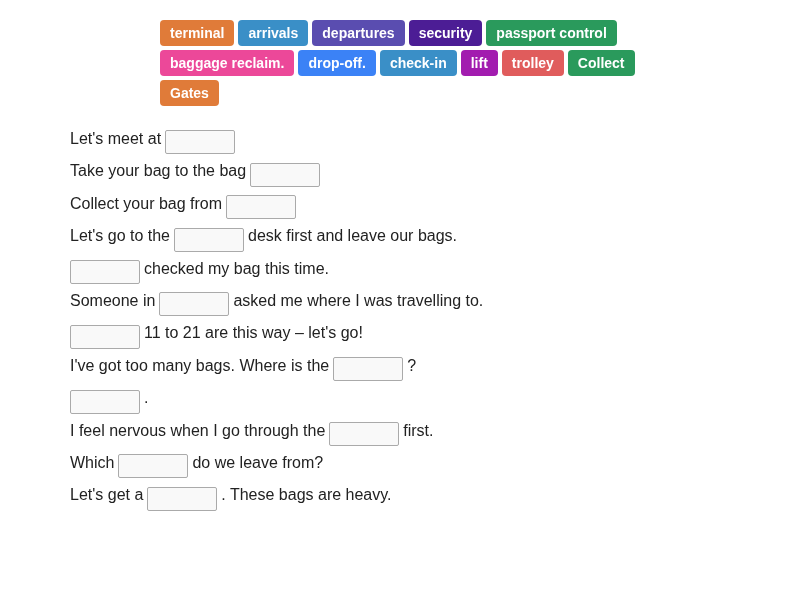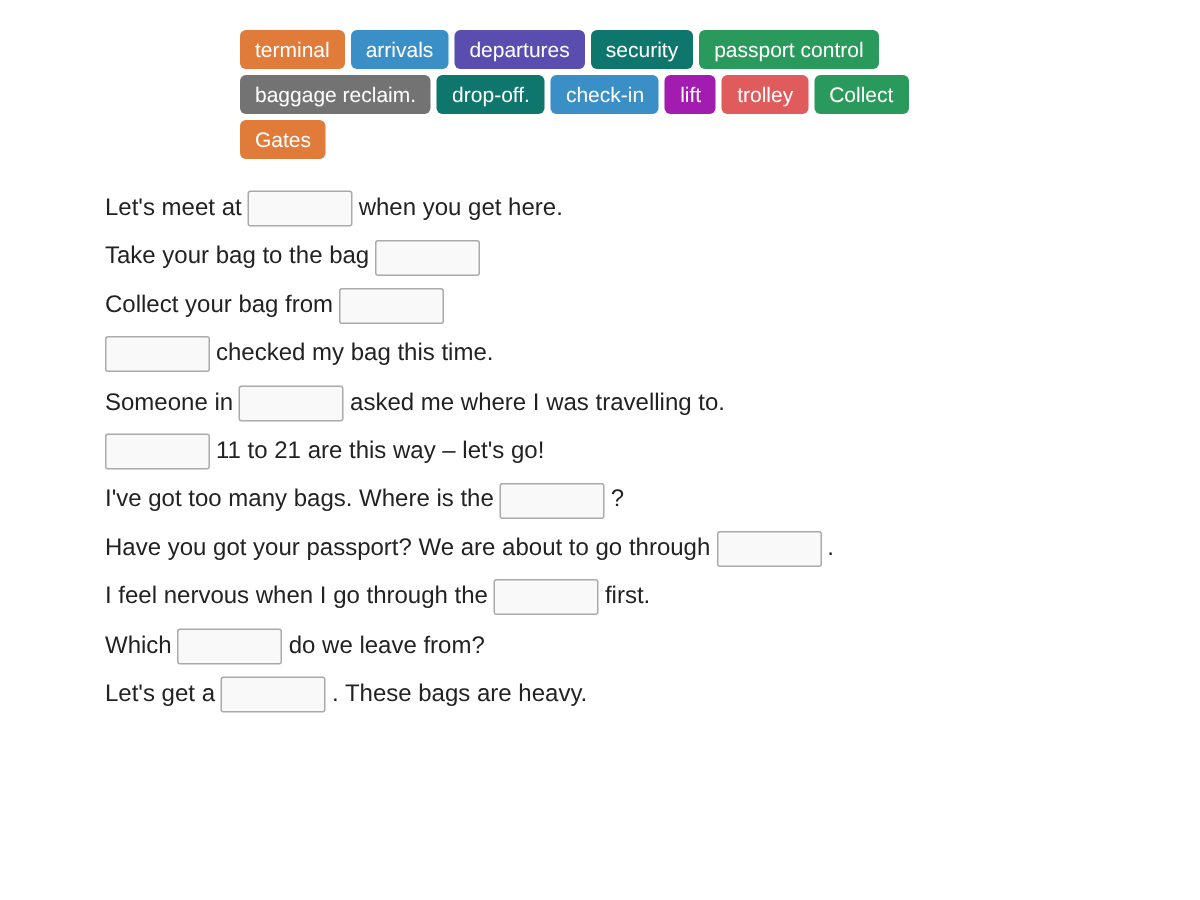--- a/index.html
+++ b/index.html
@@ -27,35 +27,35 @@
       max-width: 480px;
       margin-left: auto;
       margin-right: auto;
     }
 
     .word-chip {
       padding: 5px 10px;
       border-radius: 4px;
       color: #fff;
       font-size: 14px;
-      font-weight: normal;
+      font-weight: bold;
       cursor: pointer;
       user-select: none;
     }
 
     
     .sentences {
       line-height: 1.9;
       font-size: 16px;
     }
 
     .sentence-line {
       margin-bottom: 2px;
       display: flex;
-      align-items: center;
+      align-items: flex-end;
       flex-wrap: wrap;
       gap: 4px;
     }
 
     .blank {
       display: inline-block;
       width: 70px;
       height: 24px;
       border: 1.5px solid #aaa;
       background: #f9f9f9;
@@ -65,65 +65,68 @@
   </style>
 </head>
 <body>
 
 <div class="container">
 
   <div class="word-bank" id="word-bank-container">
       <span class="word-chip" style="background-color: rgb(224, 123, 57);">terminal</span>
       <span class="word-chip" style="background-color: rgb(58, 143, 199);">arrivals</span>
       <span class="word-chip" style="background-color: rgb(90, 77, 176);">departures</span>
-      <span class="word-chip" style="background-color: #0f766e;">security</span>
+      <span class="word-chip" style="background-color: #4c1d95;">security</span>
       <span class="word-chip" style="background-color: rgb(42, 154, 92);">passport control</span>
-      <span class="word-chip" style="background-color: #737373; text-align: right;">baggage reclaim.</span>
-      <span class="word-chip" style="background-color: #0f766e;">drop-off.</span>
+      <span class="word-chip" style="background-color: #ec4899; text-align: right;">baggage reclaim.</span>
+      <span class="word-chip" style="background-color: #3b82f6;">drop-off.</span>
       <span class="word-chip" style="background-color: rgb(58, 143, 199);">check-in</span>
       <span class="word-chip" style="background-color: #a21caf;">lift</span>
       <span class="word-chip" style="background-color: rgb(224, 92, 92);">trolley</span>
       <span class="word-chip" style="background-color: rgb(42, 154, 92);">Collect</span>
       <span class="word-chip" style="background-color: rgb(224, 123, 57);">Gates</span>
     </div>
 
   <div class="sentences" id="sentences-container">
       <div class="sentence-line">
         <span>Let's meet at</span>
         <span class="blank"></span>
-        <span>when you get here.</span>
       </div>
       <div class="sentence-line">
         <span>Take your bag to the bag</span>
         <span class="blank"></span>
       </div>
       <div class="sentence-line">
         <span>Collect your bag from</span>
         <span class="blank"></span>
+      </div>
+      <div class="sentence-line">
+        <span>Let's go to the</span>
+        <span class="blank"></span>
+        <span>desk first and leave our bags.</span>
       </div>
       <div class="sentence-line">
         <span class="blank"></span>
         <span>checked my bag this time.</span>
       </div>
       <div class="sentence-line">
         <span>Someone in</span>
         <span class="blank"></span>
         <span>asked me where I was travelling to.</span>
       </div>
       <div class="sentence-line">
         <span class="blank"></span>
         <span>11 to 21 are this way – let's go!</span>
       </div>
       <div class="sentence-line">
         <span>I've got too many bags. Where is the</span>
         <span class="blank"></span>
         <span>?</span>
       </div>
       <div class="sentence-line">
-        <span>Have you got your passport? We are about to go through</span>
         <span class="blank"></span>
         <span>.</span>
       </div>
       <div class="sentence-line">
         <span>I feel nervous when I go through the</span>
         <span class="blank"></span>
         <span>first.</span>
       </div>
       <div class="sentence-line">
         <span>Which</span>

